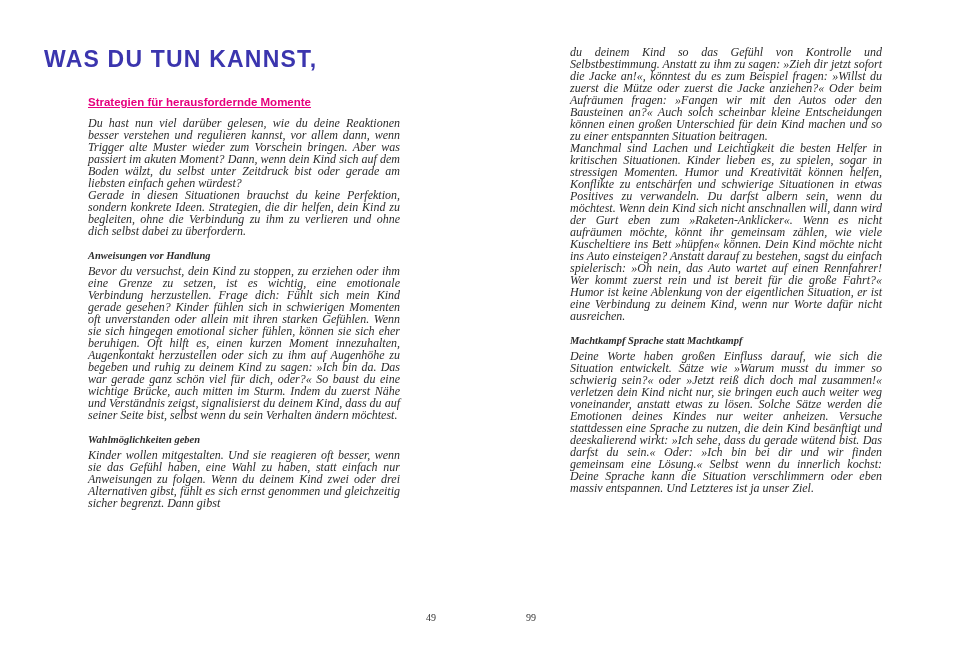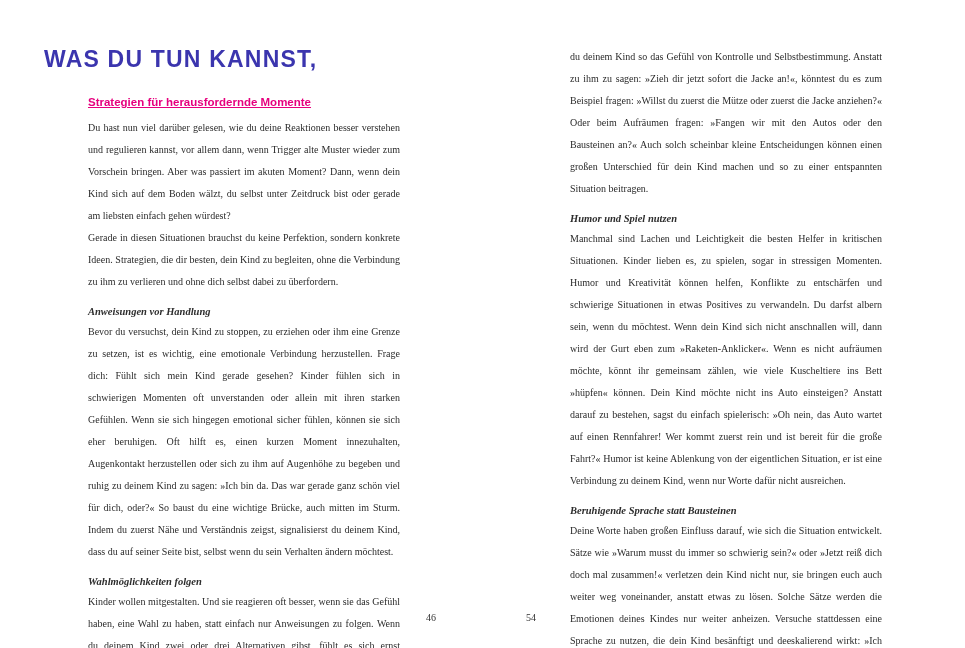--- a/index.html
+++ b/index.html
@@ -36,24 +36,25 @@
     margin: 0 0 9px 0;
     font-family: "Liberation Sans", sans-serif;
     font-weight: 700;
     font-size: 11.5px;
     color: var(--subheading-pink);
     text-decoration: underline;
   }
 
   .body-text p {
     margin: 0;
-    font-size: 10px;
-    line-height: 22px;
+    font-size: 12px;
+    line-height: 12px;
     text-align: justify;
     hyphens: auto;
+    font-style: italic;
     -webkit-hyphens: auto;
   }
 
   .section-title {
     margin: 13px 0 4px 0;
     font-size: 10.5px;
     font-style: italic;
     font-weight: 700;
     color: #2d2d2d;
   }
@@ -74,36 +75,35 @@
 
   <div class="page-left">
     <h1 class="main-heading">
       <span>WAS DU TUN KANNST,</span><br>
     </h1>
 
     <div class="left-content body-text">
       <h2 class="sub-heading">Strategien für herausfordernde Momente</h2>
 
       <p>Du hast nun viel darüber gelesen, wie du deine Reaktionen besser verstehen und regulieren kannst, vor allem dann, wenn Trigger alte Muster wieder zum Vorschein bringen. Aber was passiert im akuten Moment? Dann, wenn dein Kind sich auf dem Boden wälzt, du selbst unter Zeitdruck bist oder gerade am liebsten einfach gehen würdest?</p>
-      <p>Gerade in diesen Situationen brauchst du keine Perfektion, sondern konkrete Ideen. Strategien, die dir besten, dein Kind zu begleiten, ohne die Verbindung zu ihm zu verlieren und ohne dich selbst dabei zu überfordern.</p>
+      <p>Gerade in diesen Situationen brauchst du keine Perfektion, sondern konkrete Ideen. Strategien, die dir helfen, dein Kind zu begleiten, ohne die Verbindung zu ihm zu verlieren und ohne dich selbst dabei zu überfordern.</p>
 
       <h3 class="section-title">Anweisungen vor Handlung</h3>
       <p>Bevor du versuchst, dein Kind zu stoppen, zu erziehen oder ihm eine Grenze zu setzen, ist es wichtig, eine emotionale Verbindung herzustellen. Frage dich: Fühlt sich mein Kind gerade gesehen? Kinder fühlen sich in schwierigen Momenten oft unverstanden oder allein mit ihren starken Gefühlen. Wenn sie sich hingegen emotional sicher fühlen, können sie sich eher beruhigen. Oft hilft es, einen kurzen Moment innezuhalten, Augenkontakt herzustellen oder sich zu ihm auf Augenhöhe zu begeben und ruhig zu deinem Kind zu sagen: »Ich bin da. Das war gerade ganz schön viel für dich, oder?« So baust du eine wichtige Brücke, auch mitten im Sturm. Indem du zuerst Nähe und Verständnis zeigst, signalisierst du deinem Kind, dass du auf seiner Seite bist, selbst wenn du sein Verhalten ändern möchtest.</p>
 
-      <h3 class="section-title">Wahlmöglichkeiten folgen</h3>
+      <h3 class="section-title">Wahlmöglichkeiten geben</h3>
       <p>Kinder wollen mitgestalten. Und sie reagieren oft besser, wenn sie das Gefühl haben, eine Wahl zu haben, statt einfach nur Anweisungen zu folgen. Wenn du deinem Kind zwei oder drei Alternativen gibst, fühlt es sich ernst genommen und gleichzeitig sicher begrenzt. Dann gibst</p>
     </div>
   </div>
 
   <div class="page-right body-text">
     <p>du deinem Kind so das Gefühl von Kontrolle und Selbstbestimmung. Anstatt zu ihm zu sagen: »Zieh dir jetzt sofort die Jacke an!«, könntest du es zum Beispiel fragen: »Willst du zuerst die Mütze oder zuerst die Jacke anziehen?« Oder beim Aufräumen fragen: »Fangen wir mit den Autos oder den Bausteinen an?« Auch solch scheinbar kleine Entscheidungen können einen großen Unterschied für dein Kind machen und so zu einer entspannten Situation beitragen.</p>
 
-    <h3 class="section-title">Humor und Spiel nutzen</h3>
     <p>Manchmal sind Lachen und Leichtigkeit die besten Helfer in kritischen Situationen. Kinder lieben es, zu spielen, sogar in stressigen Momenten. Humor und Kreativität können helfen, Konflikte zu entschärfen und schwierige Situationen in etwas Positives zu verwandeln. Du darfst albern sein, wenn du möchtest. Wenn dein Kind sich nicht anschnallen will, dann wird der Gurt eben zum »Raketen-Anklicker«. Wenn es nicht aufräumen möchte, könnt ihr gemeinsam zählen, wie viele Kuscheltiere ins Bett »hüpfen« können. Dein Kind möchte nicht ins Auto einsteigen? Anstatt darauf zu bestehen, sagst du einfach spielerisch: »Oh nein, das Auto wartet auf einen Rennfahrer! Wer kommt zuerst rein und ist bereit für die große Fahrt?« Humor ist keine Ablenkung von der eigentlichen Situation, er ist eine Verbindung zu deinem Kind, wenn nur Worte dafür nicht ausreichen.</p>
 
-    <h3 class="section-title">Beruhigende Sprache statt Bausteinen</h3>
+    <h3 class="section-title">Machtkampf Sprache statt Machtkampf</h3>
     <p>Deine Worte haben großen Einfluss darauf, wie sich die Situation entwickelt. Sätze wie »Warum musst du immer so schwierig sein?« oder »Jetzt reiß dich doch mal zusammen!« verletzen dein Kind nicht nur, sie bringen euch auch weiter weg voneinander, anstatt etwas zu lösen. Solche Sätze werden die Emotionen deines Kindes nur weiter anheizen. Versuche stattdessen eine Sprache zu nutzen, die dein Kind besänftigt und deeskalierend wirkt: »Ich sehe, dass du gerade wütend bist. Das darfst du sein.« Oder: »Ich bin bei dir und wir finden gemeinsam eine Lösung.« Selbst wenn du innerlich kochst: Deine Sprache kann die Situation verschlimmern oder eben massiv entspannen. Und Letzteres ist ja unser Ziel.</p>
   </div>
 
-  <div class="page-number pn-left">46</div>
-  <div class="page-number pn-right">54</div>
+  <div class="page-number pn-left">49</div>
+  <div class="page-number pn-right">99</div>
 
 </div>
 
 </body></html>

